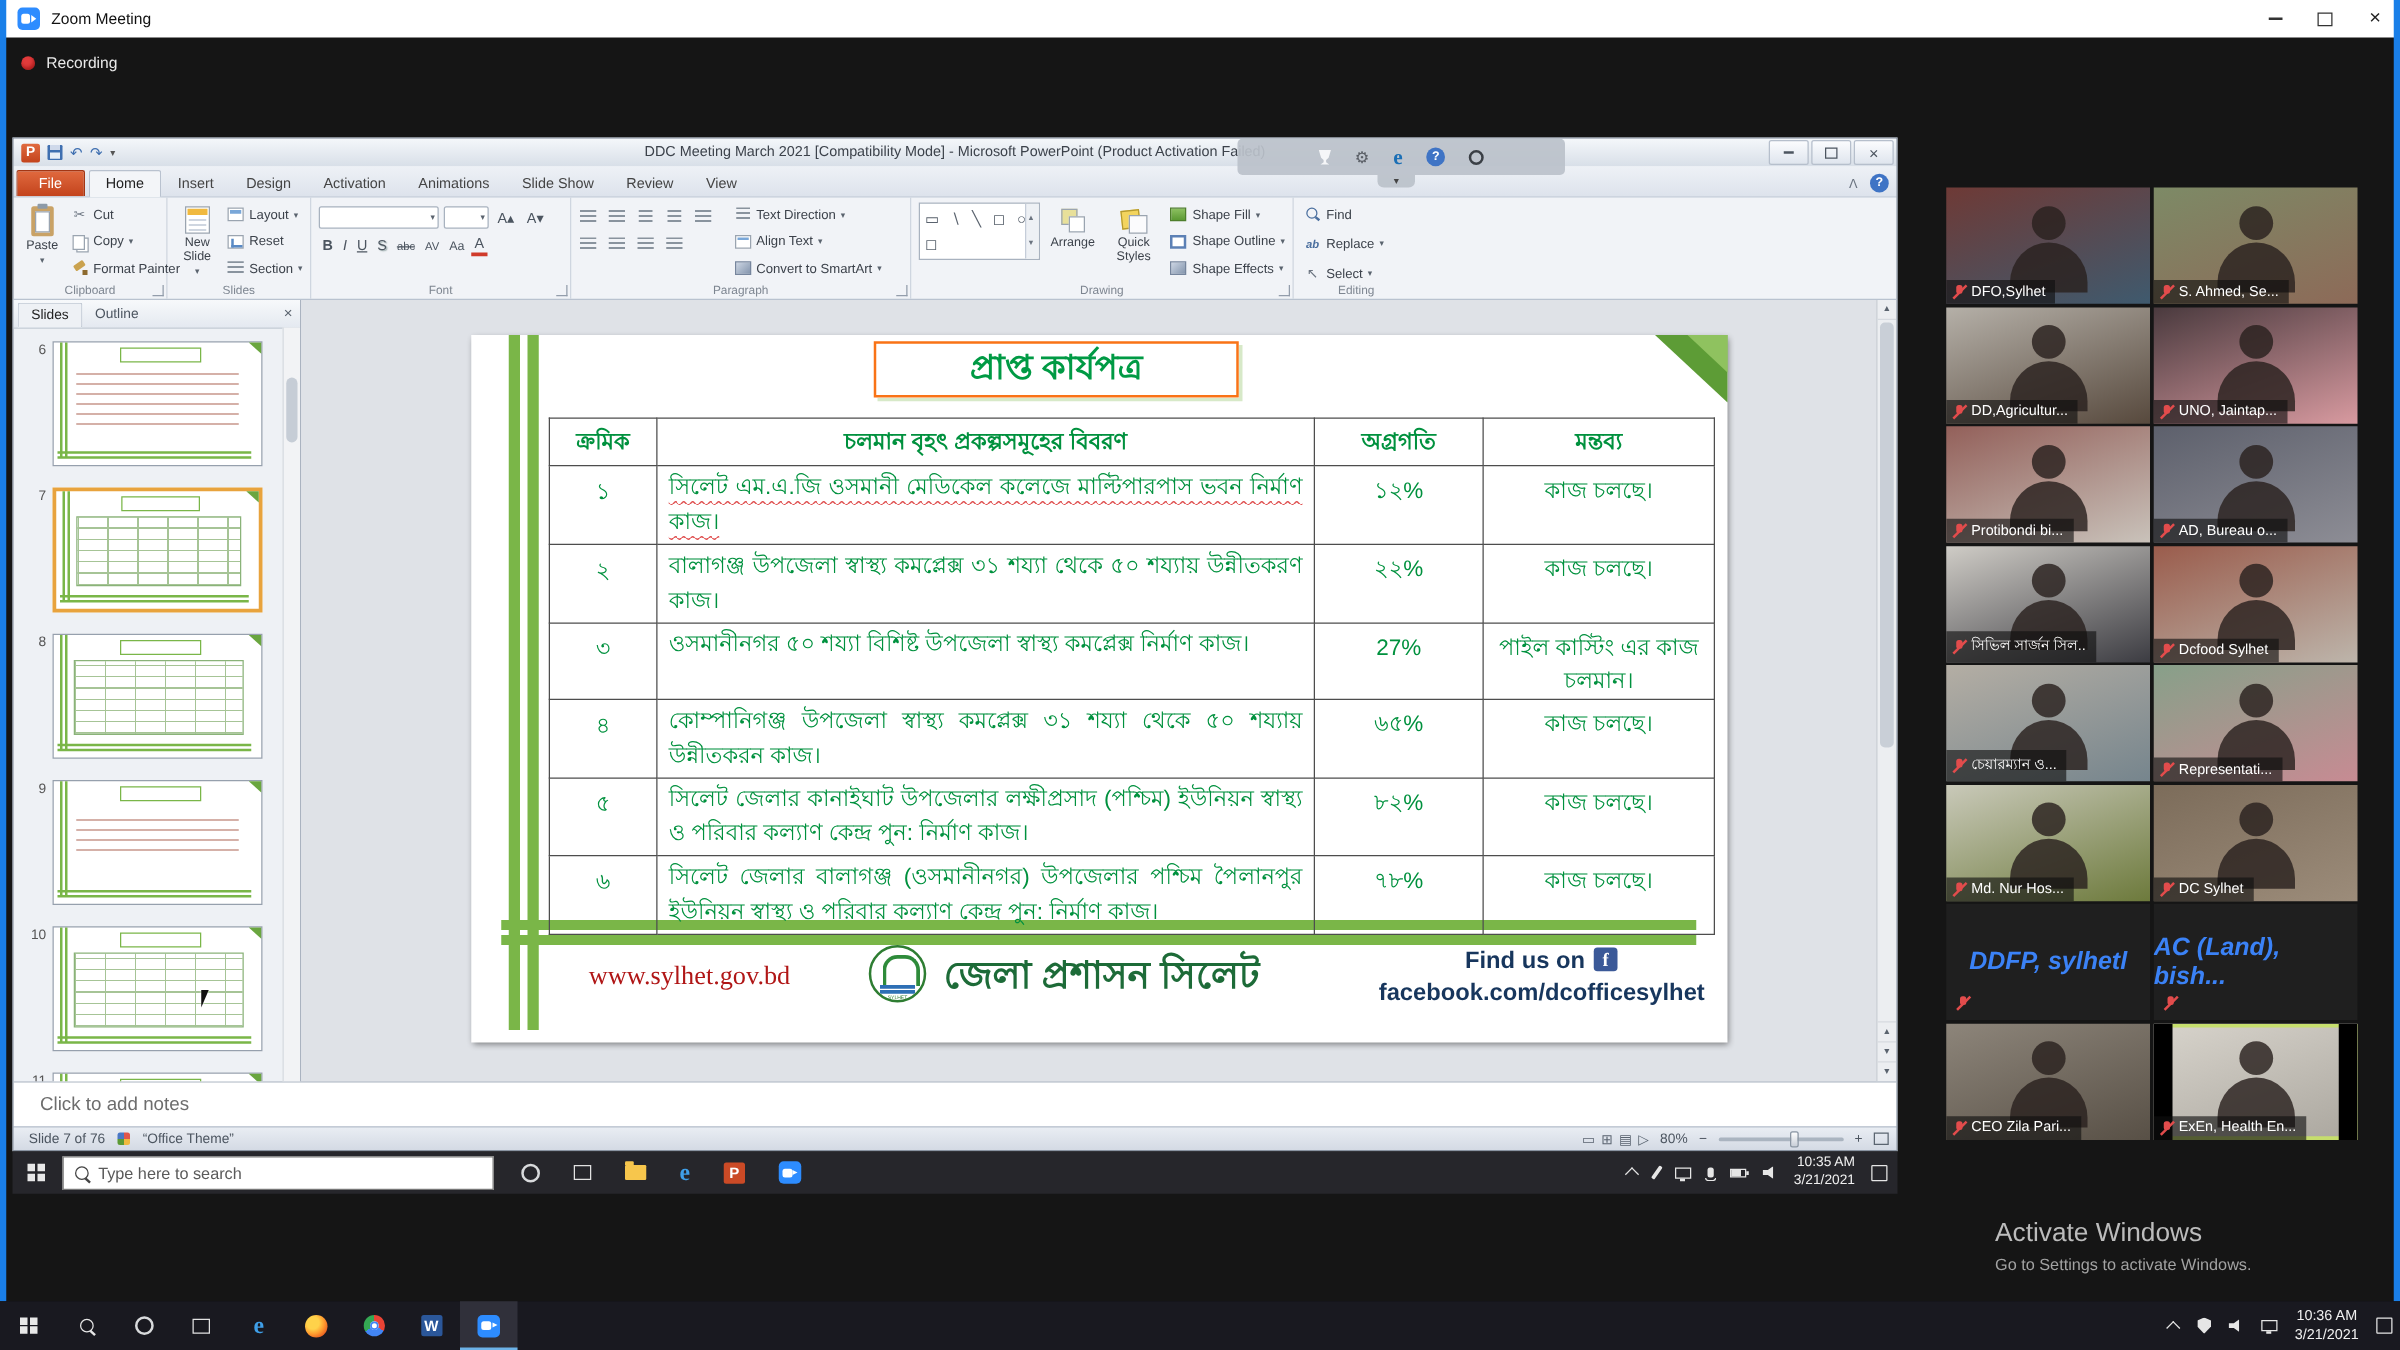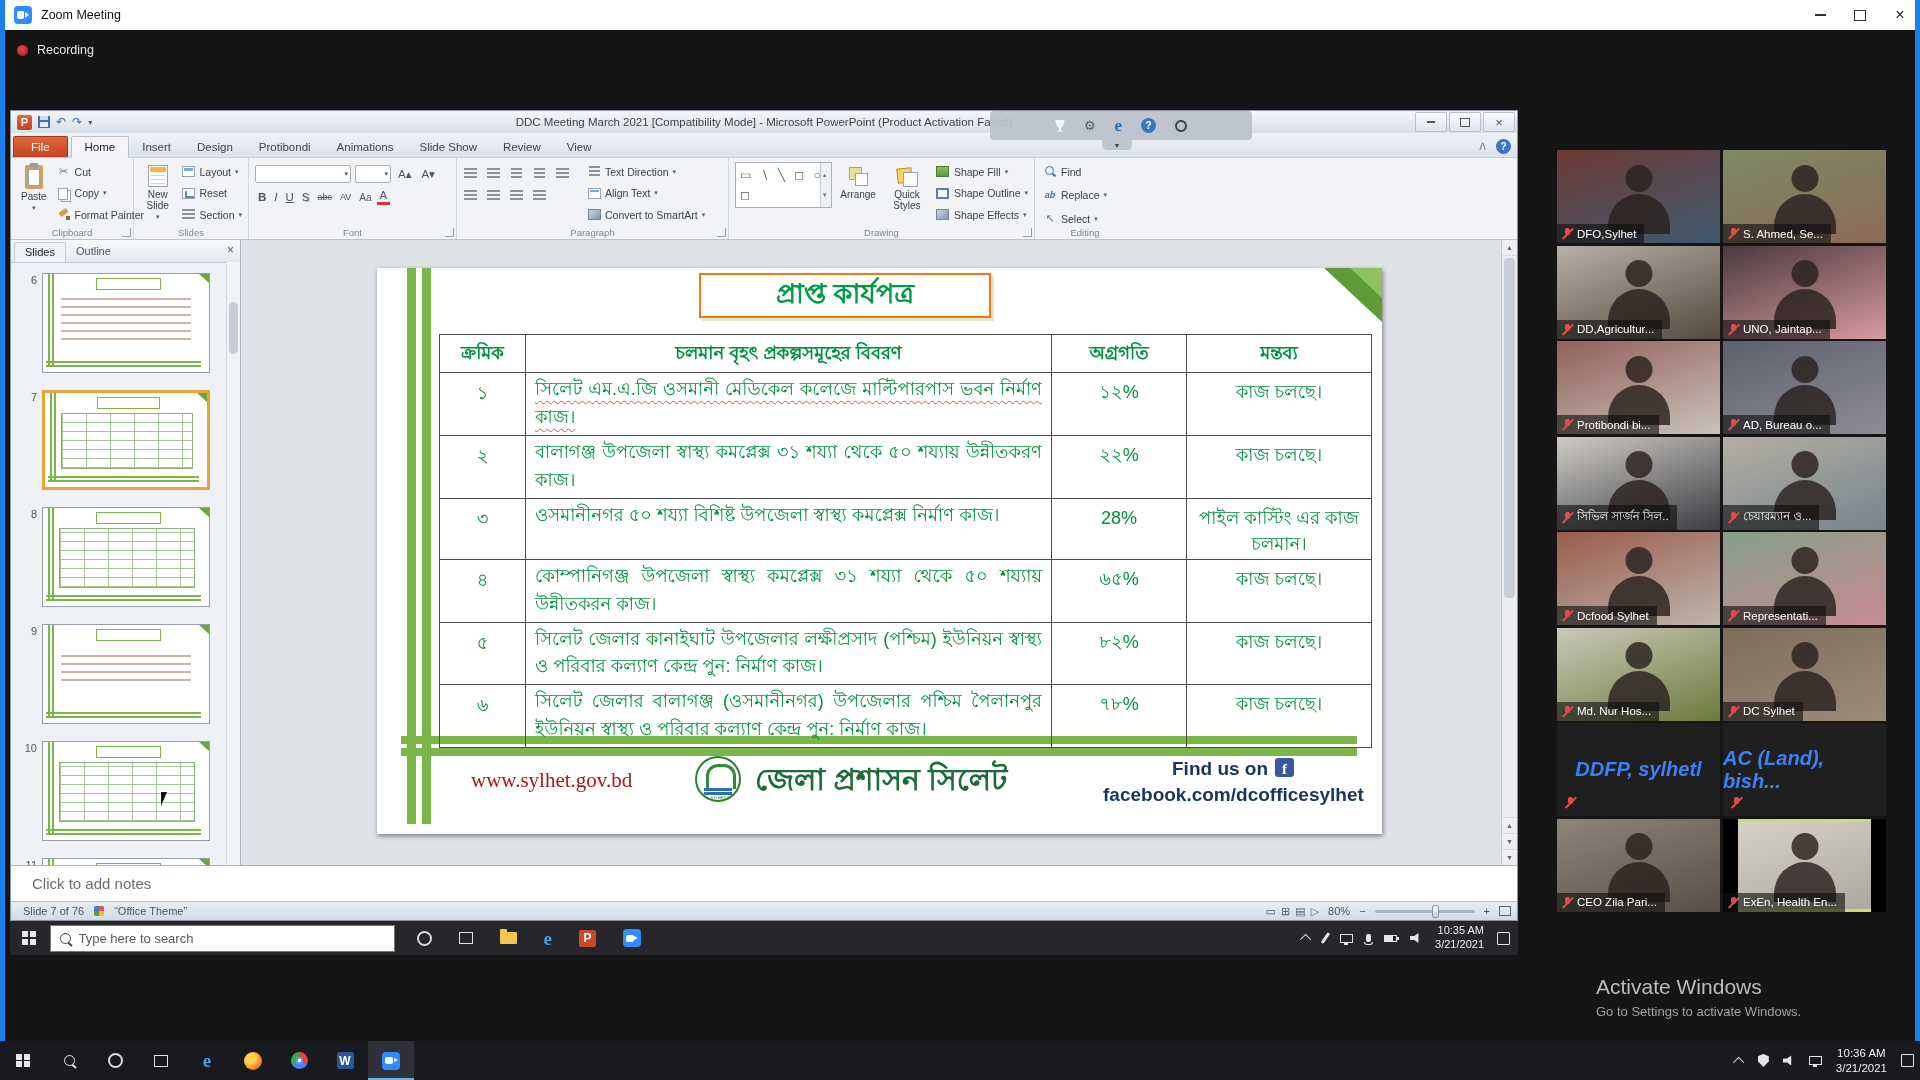--- a/index.html
+++ b/index.html
@@ -275,21 +275,21 @@
           <div class="ppt-wbtn pb-x">×</div>
         </div>
       </div>
 
       <div class="tabs-row">
         <div style="display:flex;align-items:flex-end;">
             <span class="tab file">File</span>
             <span class="tab active">Home</span>
             <span class="tab">Insert</span>
             <span class="tab">Design</span>
-            <span class="tab">Protibondi</span>
+            <span class="tab">Activation</span>
             <span class="tab">Animations</span>
             <span class="tab">Slide Show</span>
             <span class="tab">Review</span>
             <span class="tab">View</span>
           </div>
         <div class="tabs-right">
           <span class="rib-collapse">ᐱ</span>
           <span class="help-icon">?</span>
         </div>
       </div>
@@ -621,21 +621,21 @@
                   </tr>
                   <tr style="height: 60px;">
                     <td class="ser">২</td>
                     <td class="desc"><span>বালাগঞ্জ উপজেলা স্বাস্থ্য কমপ্লেক্স ৩১ শয্যা থেকে ৫০ শয্যায় উন্নীতকরণ কাজ।</span></td>
                     <td class="prog">২২%</td>
                     <td class="com">কাজ চলছে।</td>
                   </tr>
                   <tr style="height: 60px;">
                     <td class="ser">৩</td>
                     <td class="desc"><span>ওসমানীনগর ৫০ শয্যা বিশিষ্ট উপজেলা স্বাস্থ্য কমপ্লেক্স নির্মাণ কাজ।</span></td>
-                    <td class="prog">28%</td>
+                    <td class="prog">27%</td>
                     <td class="com">পাইল কাস্টিং এর কাজ চলমান।</td>
                   </tr>
                   <tr style="height: 60px;">
                     <td class="ser">৪</td>
                     <td class="desc"><span>কোম্পানিগঞ্জ উপজেলা স্বাস্থ্য কমপ্লেক্স ৩১ শয্যা থেকে ৫০ শয্যায় উন্নীতকরন কাজ।</span></td>
                     <td class="prog">৬৫%</td>
                     <td class="com">কাজ চলছে।</td>
                   </tr>
                   <tr style="height: 60px;">
                     <td class="ser">৫</td>
@@ -790,32 +790,32 @@
             <span>AD, Bureau o...</span>
           </div>
         </div>
         <div class="tile" style="background: linear-gradient(160deg, rgb(207, 204, 198), rgb(60, 60, 66));">
           <div class="person"></div>
           <div class="name-tag">
             <span class="mic-off"></span>
             <span>সিভিল সার্জন সিল..</span>
           </div>
         </div>
+        <div class="tile" style="background: linear-gradient(160deg, rgb(154, 92, 76), rgb(189, 181, 171));">
+          <div class="person"></div>
+          <div class="name-tag">
+            <span class="mic-off"></span>
+            <span>Dcfood Sylhet</span>
+          </div>
+        </div>
         <div class="tile" style="background: linear-gradient(160deg, rgb(180, 174, 164), rgb(118, 133, 141));">
           <div class="person"></div>
           <div class="name-tag">
             <span class="mic-off"></span>
             <span>চেয়ারম্যান ও...</span>
-          </div>
-        </div>
-        <div class="tile" style="background: linear-gradient(160deg, rgb(154, 92, 76), rgb(189, 181, 171));">
-          <div class="person"></div>
-          <div class="name-tag">
-            <span class="mic-off"></span>
-            <span>Dcfood Sylhet</span>
           </div>
         </div>
         <div class="tile" style="background: linear-gradient(160deg, rgb(135, 160, 137), rgb(199, 139, 147));">
           <div class="person"></div>
           <div class="name-tag">
             <span class="mic-off"></span>
             <span>Representati...</span>
           </div>
         </div>
         <div class="tile" style="background: linear-gradient(160deg, rgb(201, 201, 185), rgb(109, 122, 60));">

